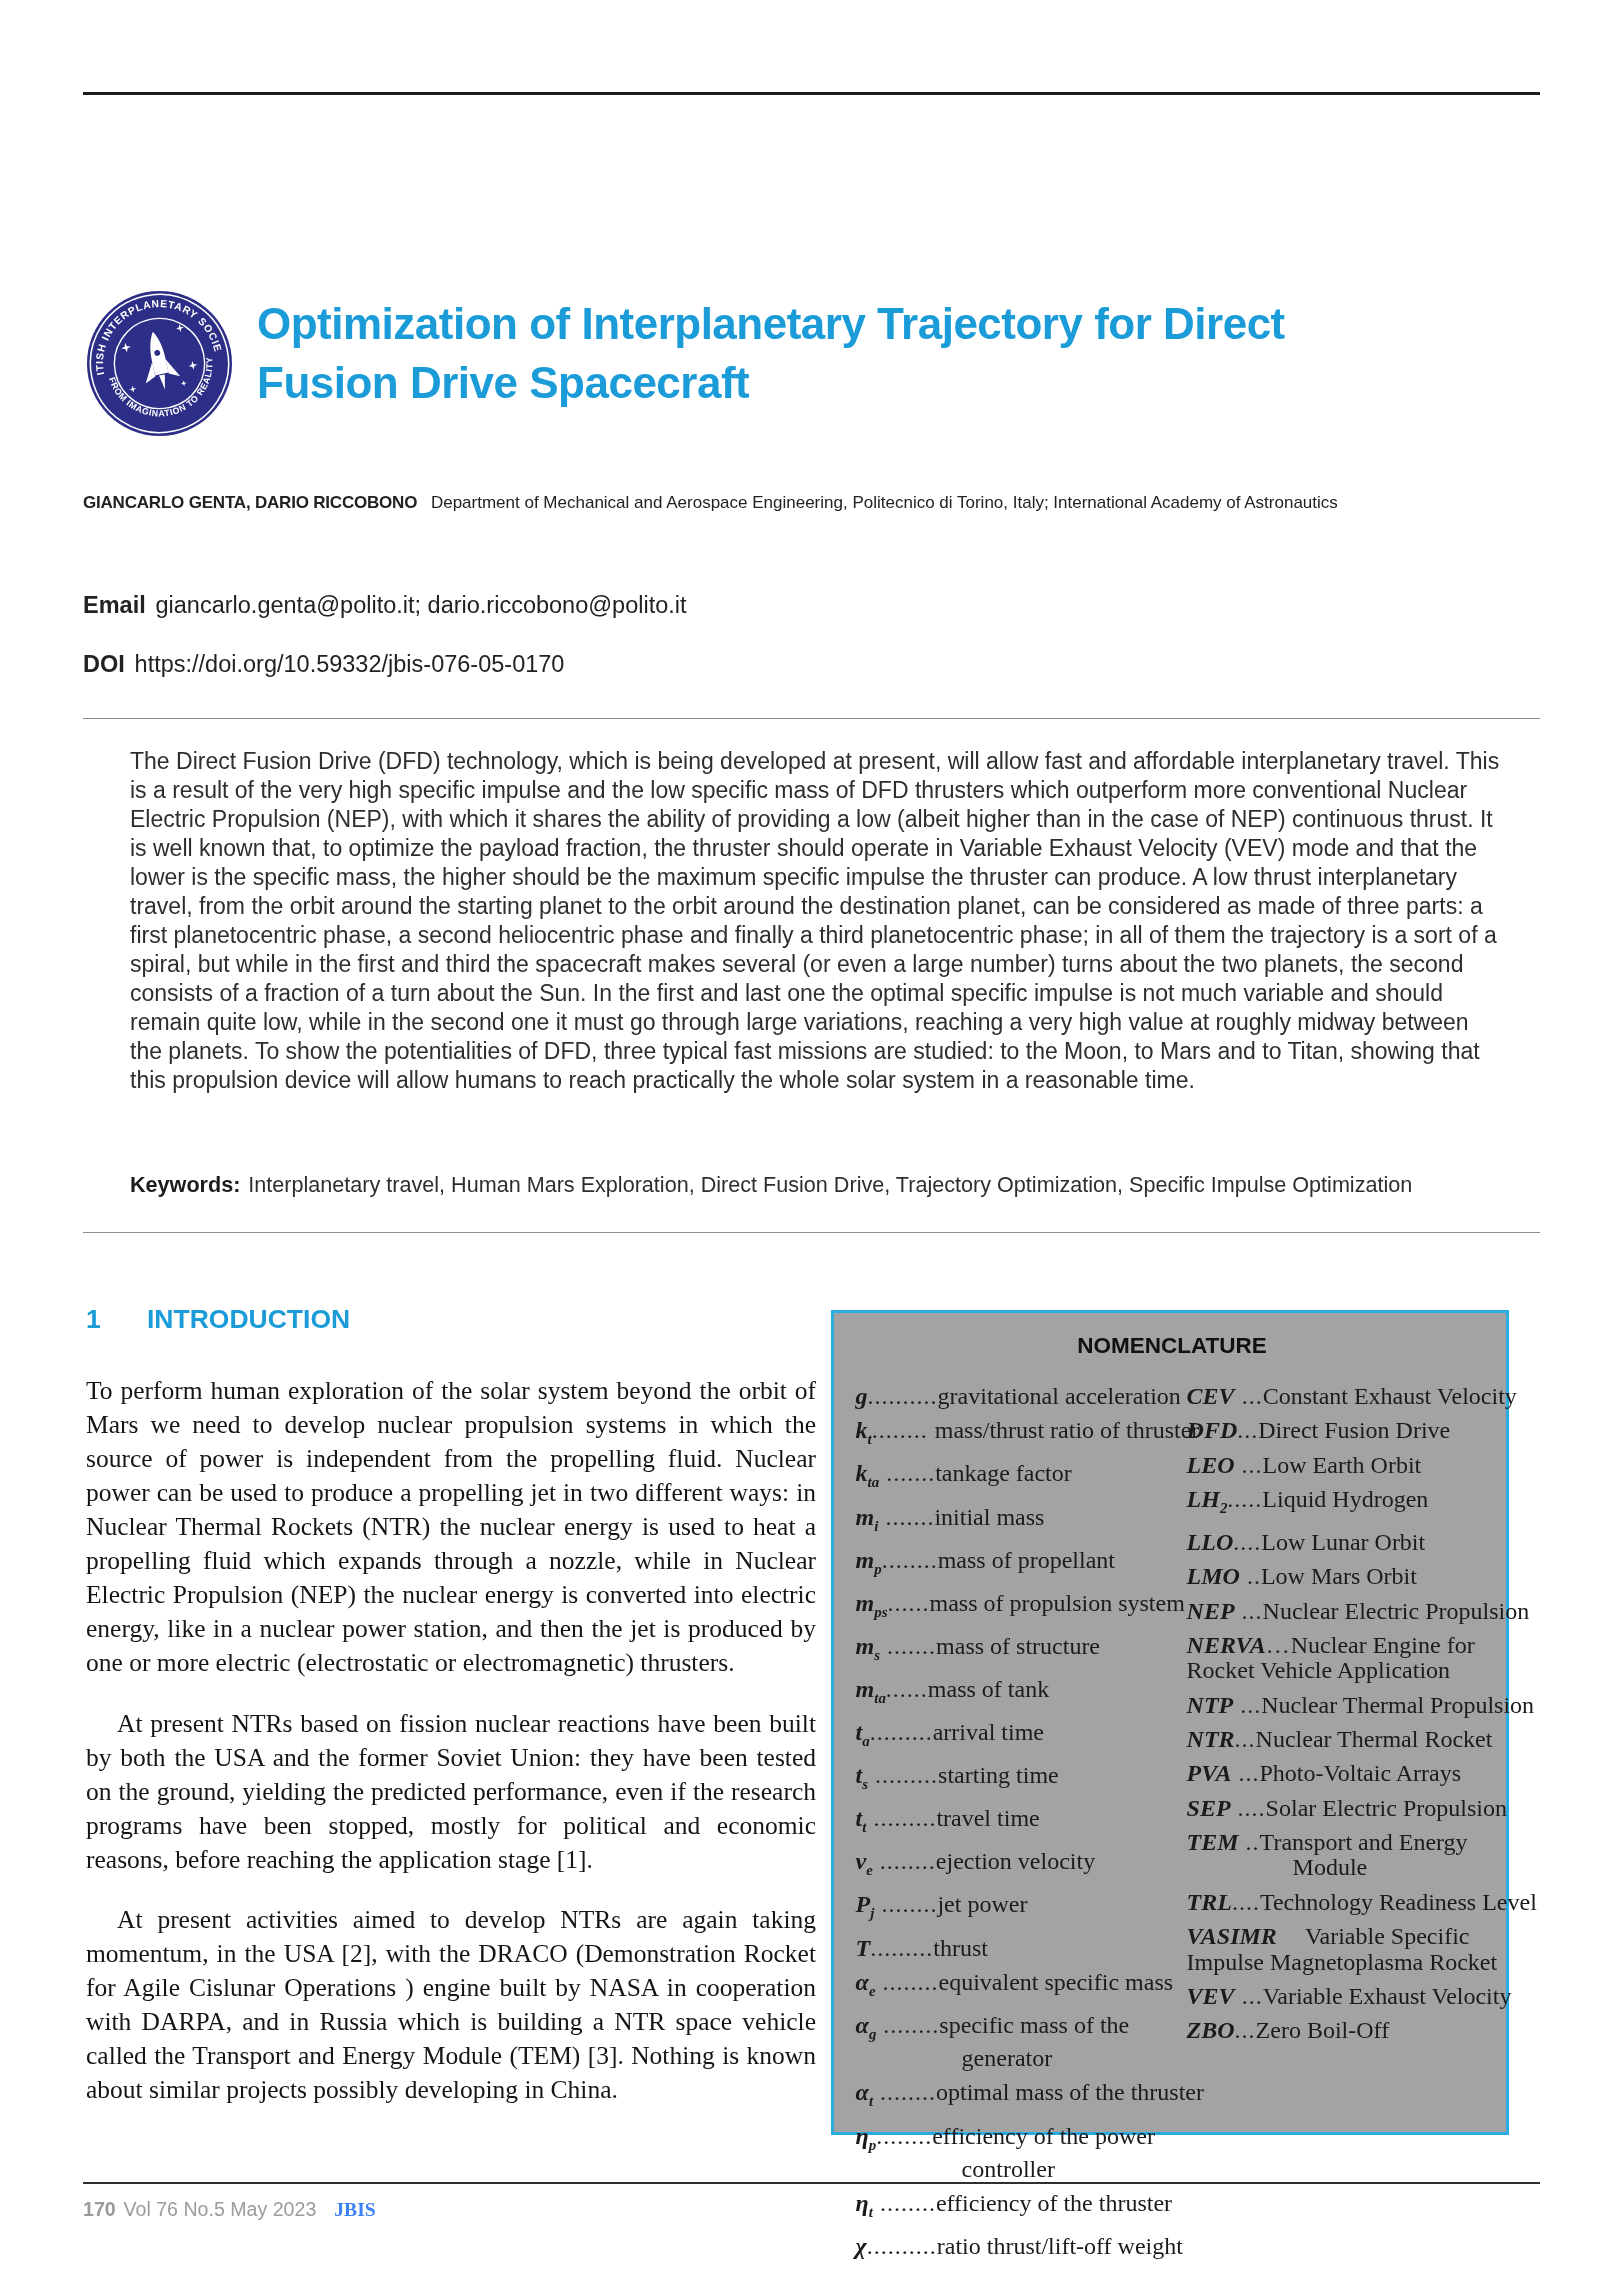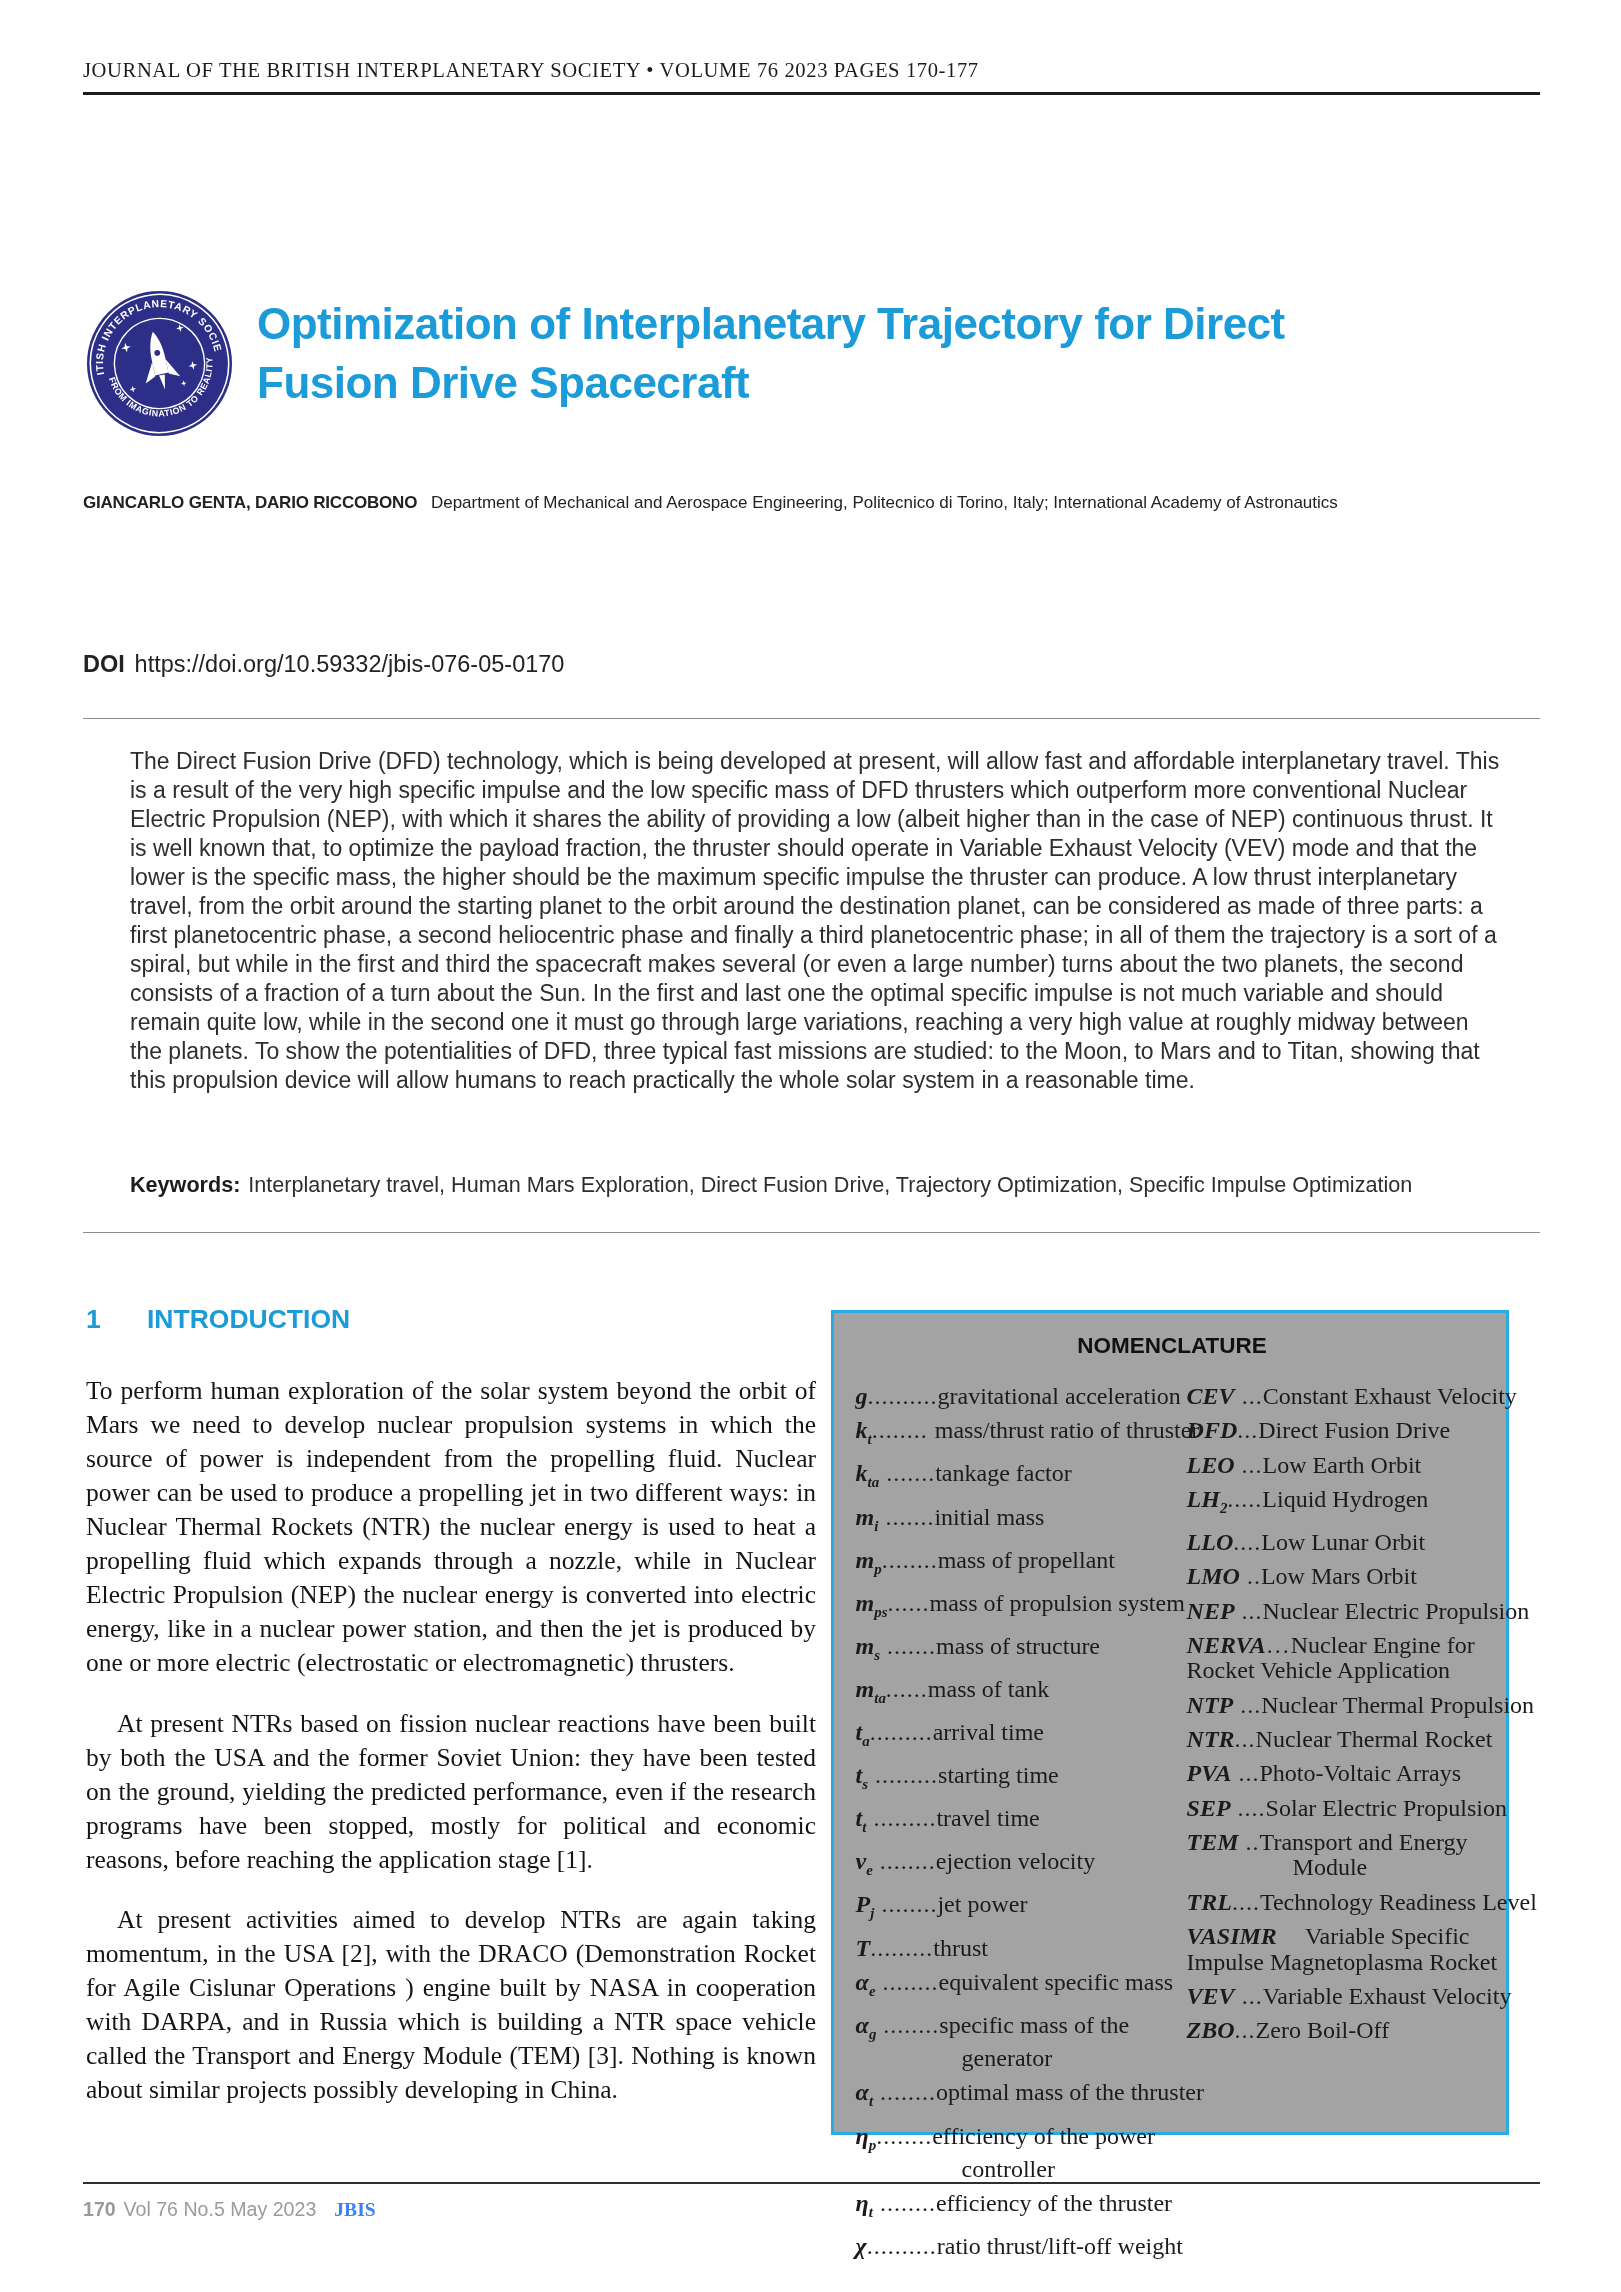--- a/index.html
+++ b/index.html
@@ -70,21 +70,20 @@
   .footer-rule{position:absolute;left:83px;top:2182px;width:1457px;height:2px;background:#2f2f2f;}
   .footer{position:absolute;left:83px;top:2198px;font-size:19.6px;color:var(--footer-gray);}
   .footer .pnum{font-weight:bold;margin-right:7.8px;color:#9a9a9a;}
   .footer .jname{font-weight:bold;margin-left:18px;color:#3b82f6;font-family:Liberation Serif, serif;}
 </style>
 </head>
 <body>
 
 <div class="page">
 
-  <div class="runhead">JOURNAL OF THE BRITISH INTERPLANETARY SOCIETY • VOLUME 76 2023 PAGES 170-177</div>
   <div class="runhead-rule"></div>
 
   <svg class="logo" viewBox="0 0 150 150">
     <circle cx="75" cy="75" r="74" fill="#2d2e87"></circle>
     <g transform="rotate(-12 75 75)">
       <circle cx="75" cy="75" r="70.5" fill="none" stroke="#ffffff" stroke-width="1.6"></circle>
       <circle cx="75" cy="75" r="46" fill="none" stroke="#ffffff" stroke-width="1.4"></circle>
       <defs>
         <path id="arcTop" d="M 17.5,75 A 57.5,57.5 0 1 1 132.5,75" fill="none"></path>
         <path id="arcBottom" d="M 21,75 A 54,54 0 0 0 129,75" fill="none"></path>
@@ -114,20 +113,23 @@
 
   <div class="title">
       <div>Optimization of Interplanetary Trajectory for Direct</div>
       <div>Fusion Drive Spacecraft</div>
     </div>
 
   <div class="authors">
     <span class="names">GIANCARLO GENTA, DARIO RICCOBONO</span><span class="affil">Department of Mechanical and Aerospace Engineering, Politecnico di Torino, Italy; International Academy of Astronautics</span>
   </div>
 
+  <div class="meta-row email-row">
+    <span class="lbl">Email</span><span>giancarlo.genta@polito.it; dario.riccobono@polito.it</span>
+  </div>
 
   <div class="meta-row doi-row">
     <span class="lbl">DOI</span><span>https://doi.org/10.59332/jbis-076-05-0170</span>
   </div>
 
   <div class="thin-rule rule-abs-top"></div>
 
   <div class="abstract">The Direct Fusion Drive (DFD) technology, which is being developed at present, will allow fast and affordable interplanetary travel. This is a result of the very high specific impulse and the low specific mass of DFD thrusters which outperform more conventional Nuclear Electric Propulsion (NEP), with which it shares the ability of providing a low (albeit higher than in the case of NEP) continuous thrust. It is well known that, to optimize the payload fraction, the thruster should operate in Variable Exhaust Velocity (VEV) mode and that the lower is the specific mass, the higher should be the maximum specific impulse the thruster can produce. A low thrust interplanetary travel, from the orbit around the starting planet to the orbit around the destination planet, can be considered as made of three parts: a first planetocentric phase, a second heliocentric phase and finally a third planetocentric phase; in all of them the trajectory is a sort of a spiral, but while in the first and third the spacecraft makes several (or even a large number) turns about the two planets, the second consists of a fraction of a turn about the Sun. In the first and last one the optimal specific impulse is not much variable and should remain quite low, while in the second one it must go through large variations, reaching a very high value at roughly midway between the planets. To show the potentialities of DFD, three typical fast missions are studied: to the Moon, to Mars and to Titan, showing that this propulsion device will allow humans to reach practically the whole solar system in a reasonable time.</div>
 
   <div class="keywords">

